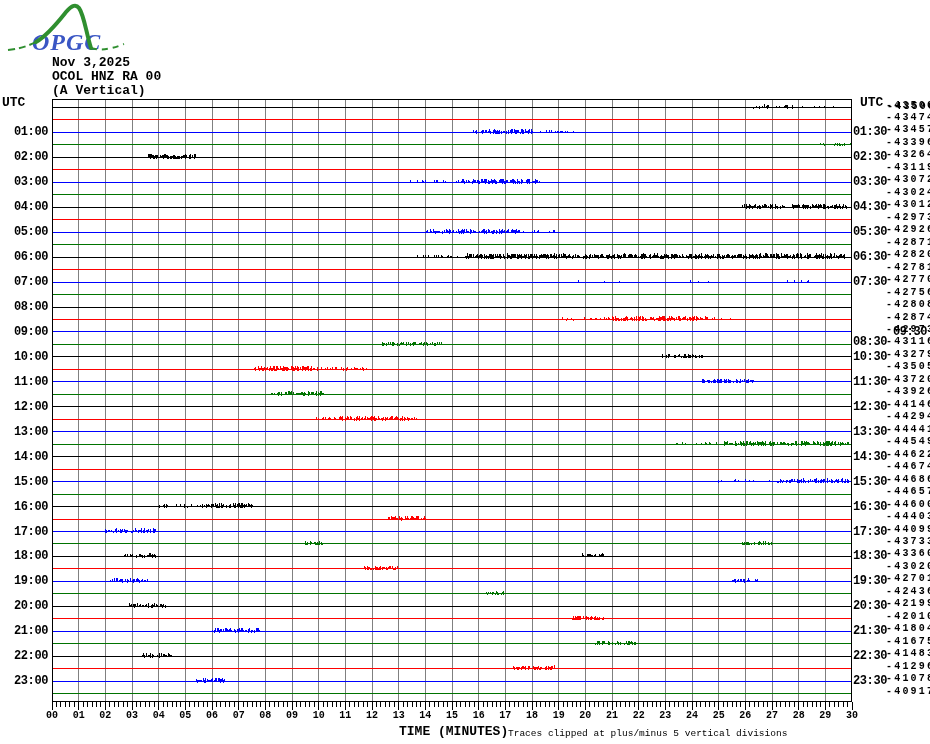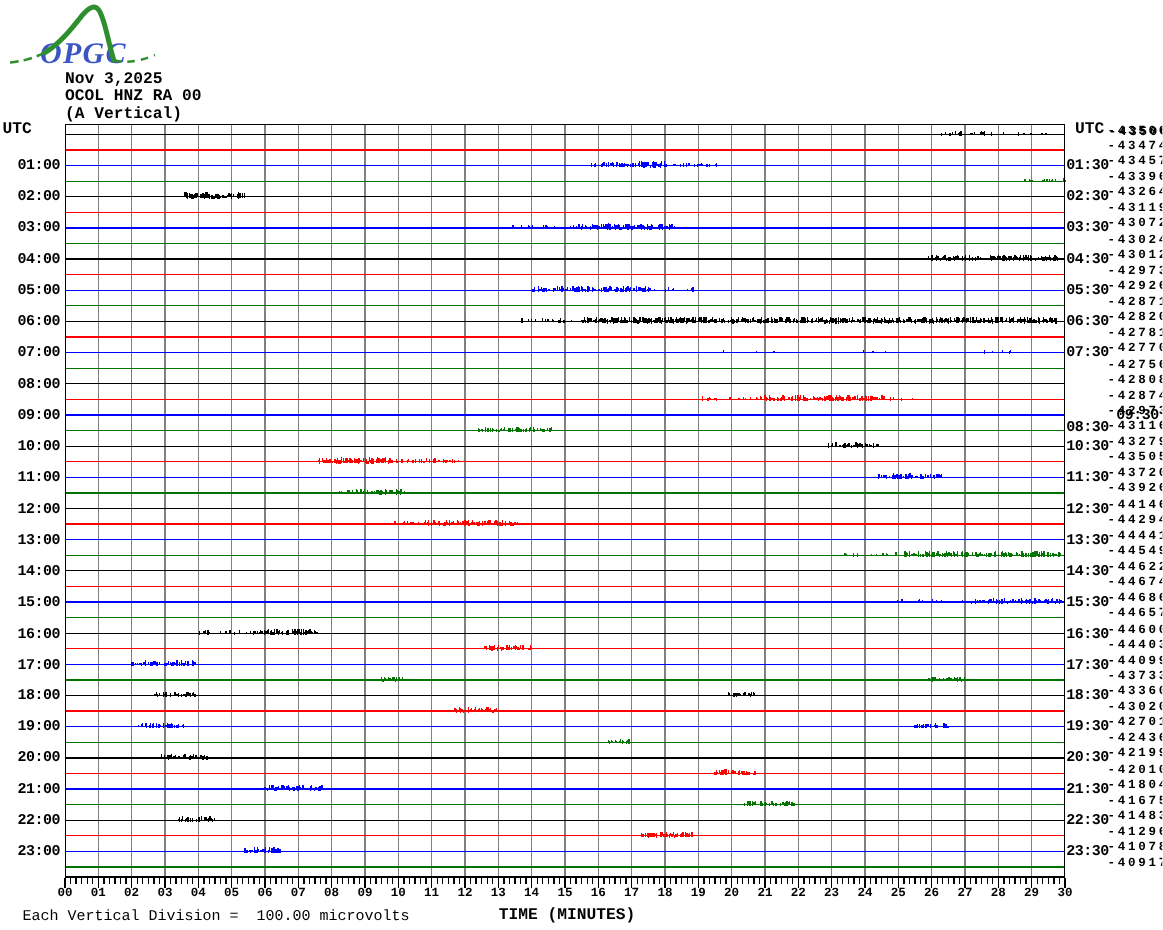--- a/index.html
+++ b/index.html
@@ -562,15 +562,15 @@
       <div class="mlab" style="left: 665.3px;">23</div>
       <div class="mlab" style="left: 692px;">24</div>
       <div class="mlab" style="left: 718.7px;">25</div>
       <div class="mlab" style="left: 745.3px;">26</div>
       <div class="mlab" style="left: 772px;">27</div>
       <div class="mlab" style="left: 798.7px;">28</div>
       <div class="mlab" style="left: 825.3px;">29</div>
       <div class="mlab" style="left: 852px;">30</div>
     </div>
 
-  <div class="foot scale">Each Vertical Division =  100.00 microvolts</div>
   <div class="foot xtitle">TIME (MINUTES)</div>
+  <div class="foot clip">Traces clipped at plus/minus 5 vertical divisions</div>
 </div>
 
 </body></html>

